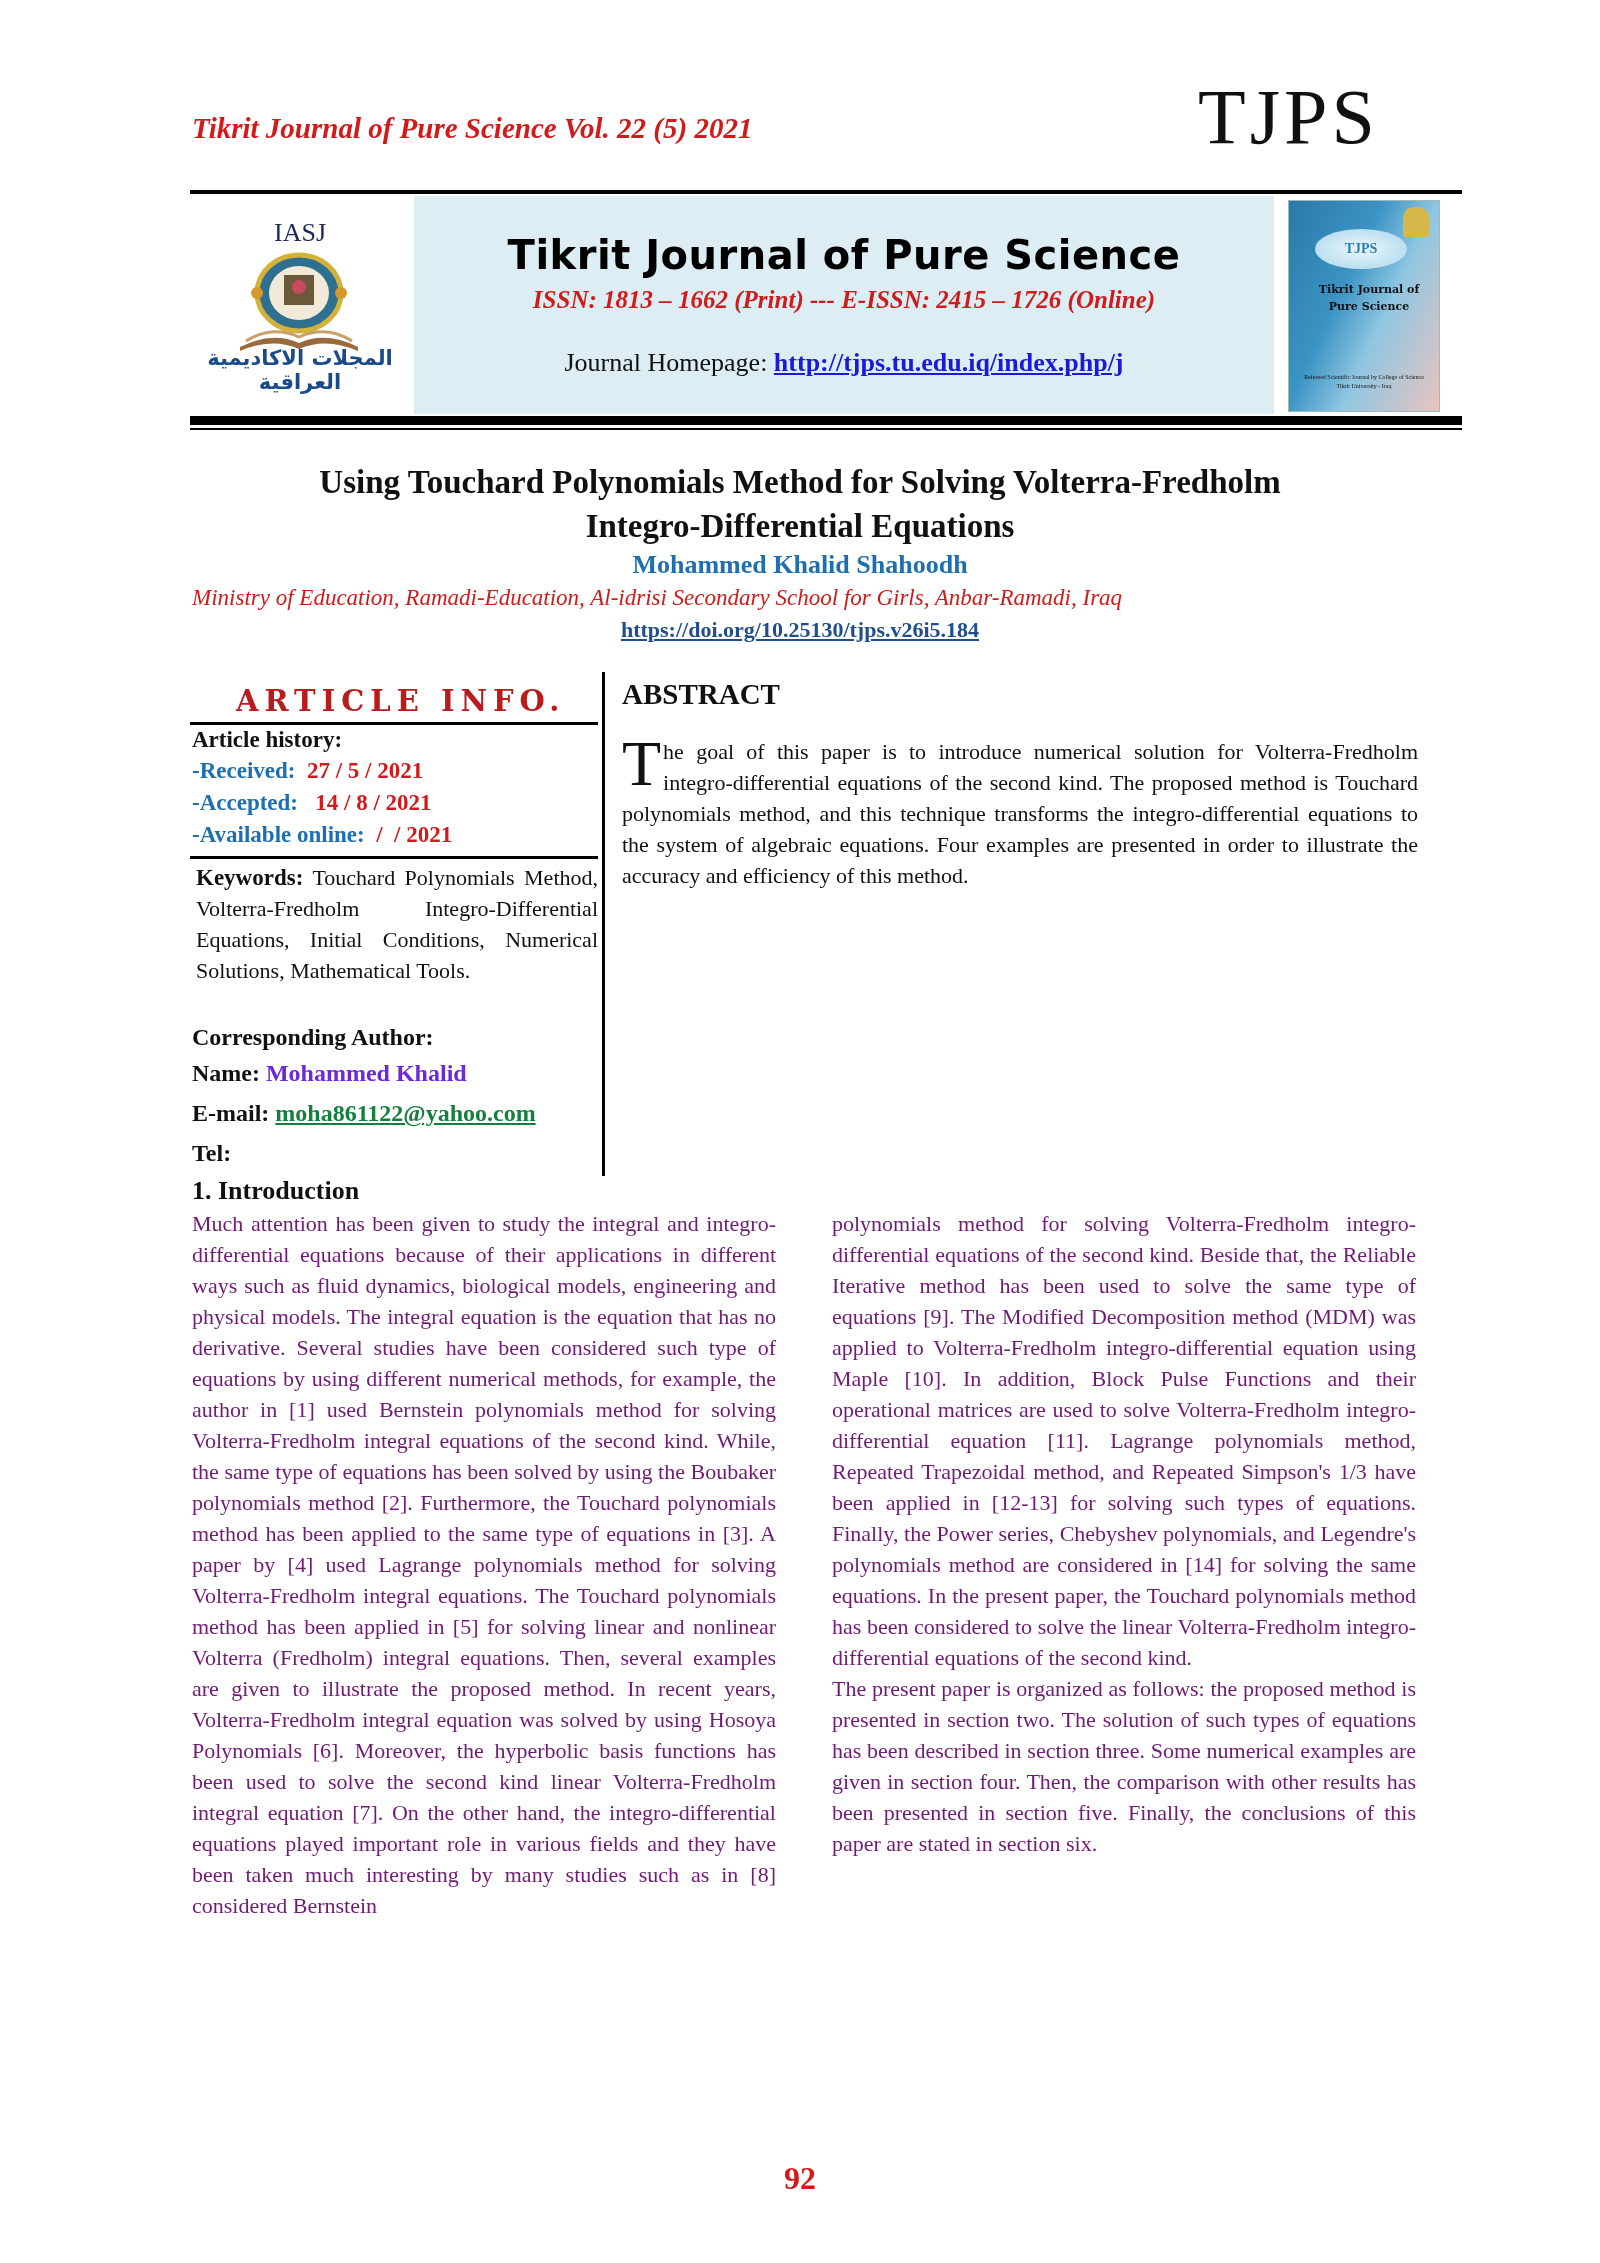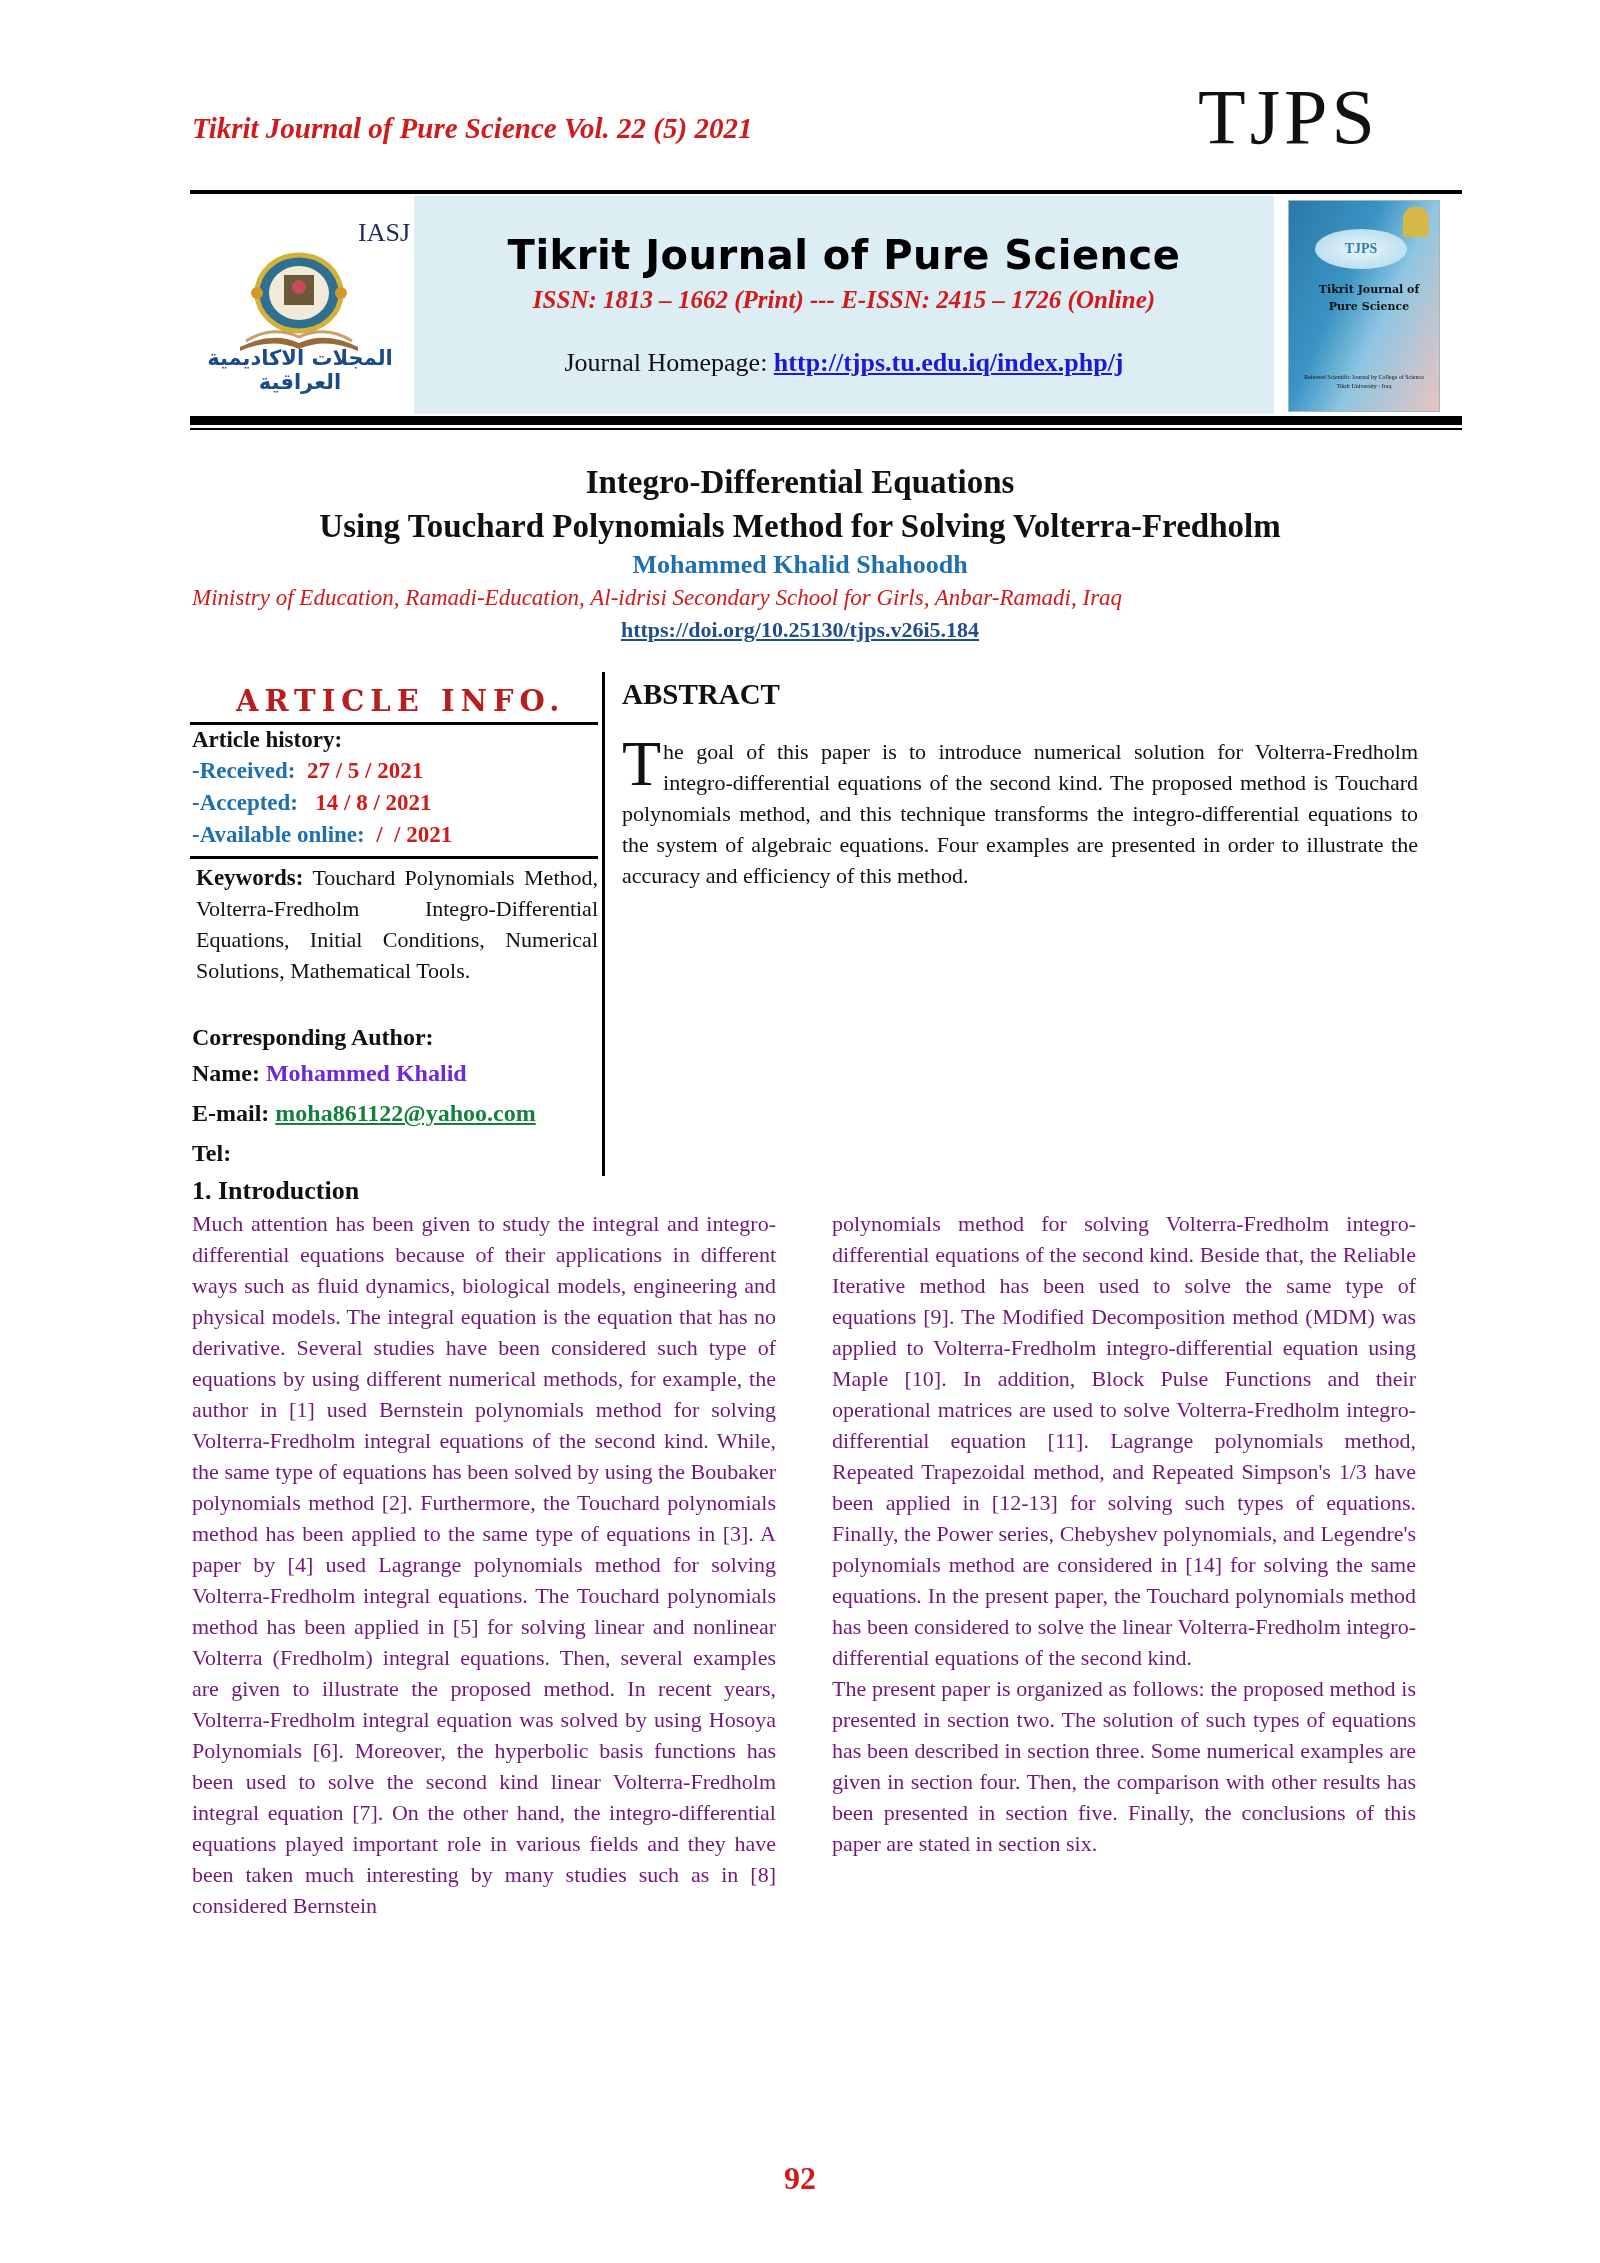--- a/index.html
+++ b/index.html
@@ -19,21 +19,21 @@
     font-family: "Liberation Serif", serif; line-height: 1;
   }
 
   
   .rule-top { left: 190px; top: 190px; width: 1272px; height: 4px; background: #000; }
   .rule-bot1 { left: 190px; top: 416px; width: 1272px; height: 9px; background: #000; }
   .rule-bot2 { left: 190px; top: 428px; width: 1272px; height: 2px; background: #000; }
 
   .logo-box { left: 190px; top: 196px; width: 220px; height: 218px; background: #fff; }
   .logo-iasj-text {
-    left: 0; top: 22px; width: 220px; text-align: right; font-size: 26px; color: #1d2a5a;
+    left: 0; top: 22px; width: 220px; text-align: center; font-size: 26px; color: #1d2a5a;
     font-family: "Liberation Serif", serif;
   }
   .logo-emblem { left: 42px; top: 55px; width: 134px; height: 110px; }
   .logo-arabic {
     left: 0; top: 150px; width: 220px; text-align: center; font-size: 21px; font-weight: bold;
     color: #1a4a8a; font-family: "DejaVu Sans", sans-serif; direction: rtl;
   }
 
   .band { left: 414px; top: 196px; width: 860px; height: 218px; background: #dcedf4; }
   .band-title {
@@ -167,22 +167,22 @@
     <div class="abs cover-oval">TJPS</div>
     <div class="abs cover-title">Tikrit Journal of Pure Science</div>
     <div class="abs cover-foot">Refereed Scientific Journal by College of Science Tikrit University - Iraq</div>
   </div>
 </div>
 
 <div class="abs rule-bot1"></div>
 <div class="abs rule-bot2"></div>
 
 <div class="abs paper-title">
+  <div>Using Touchard Polynomials Method for Solving Volterra-Fredholm</div>
   <div>Integro-Differential Equations</div>
-  <div>Using Touchard Polynomials Method for Solving Volterra-Fredholm</div>
 </div>
 <div class="abs author">Mohammed Khalid Shahoodh</div>
 <div class="abs affil">Ministry of Education, Ramadi-Education, Al-idrisi Secondary School for Girls, Anbar-Ramadi, Iraq</div>
 <div class="abs doi">
   <a>https://doi.org/10.25130/tjps.v26i5.184</a>
 </div>
 
 <div class="abs info-head">ARTICLE INFO.</div>
 <div class="abs info-rule1"></div>
 <div class="abs hist-label">Article history:</div>

